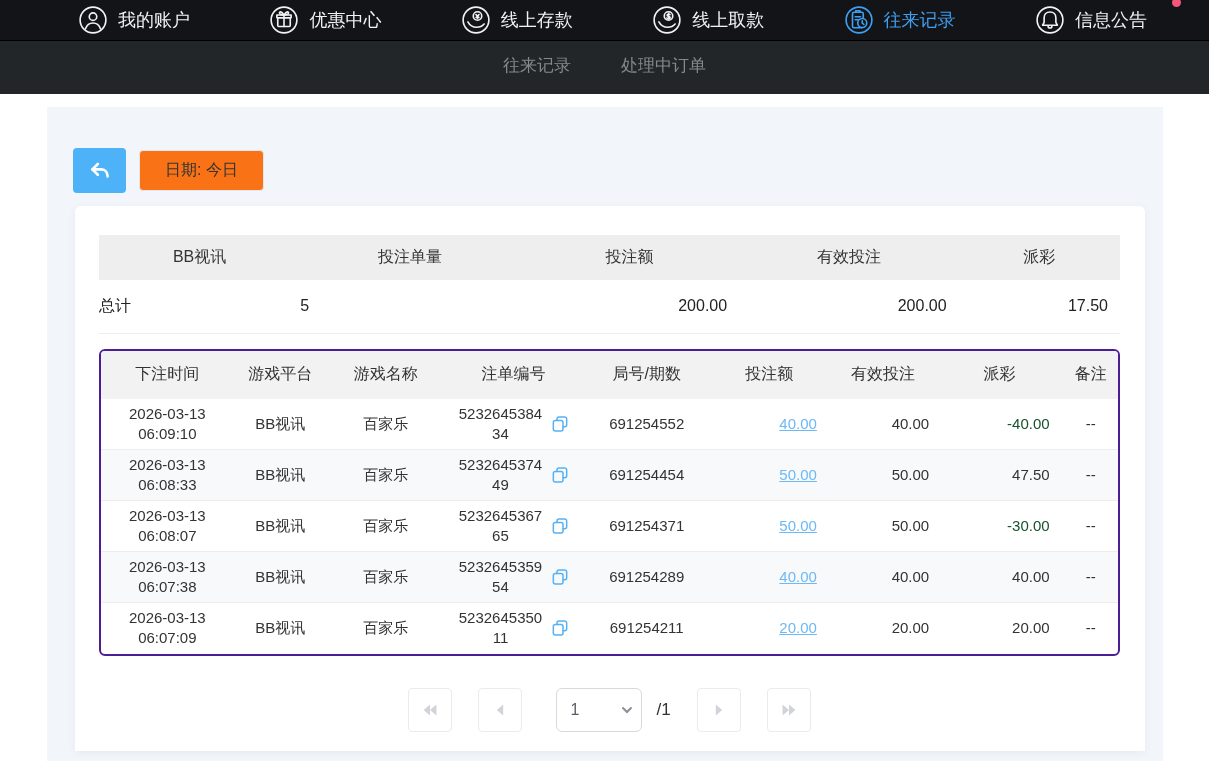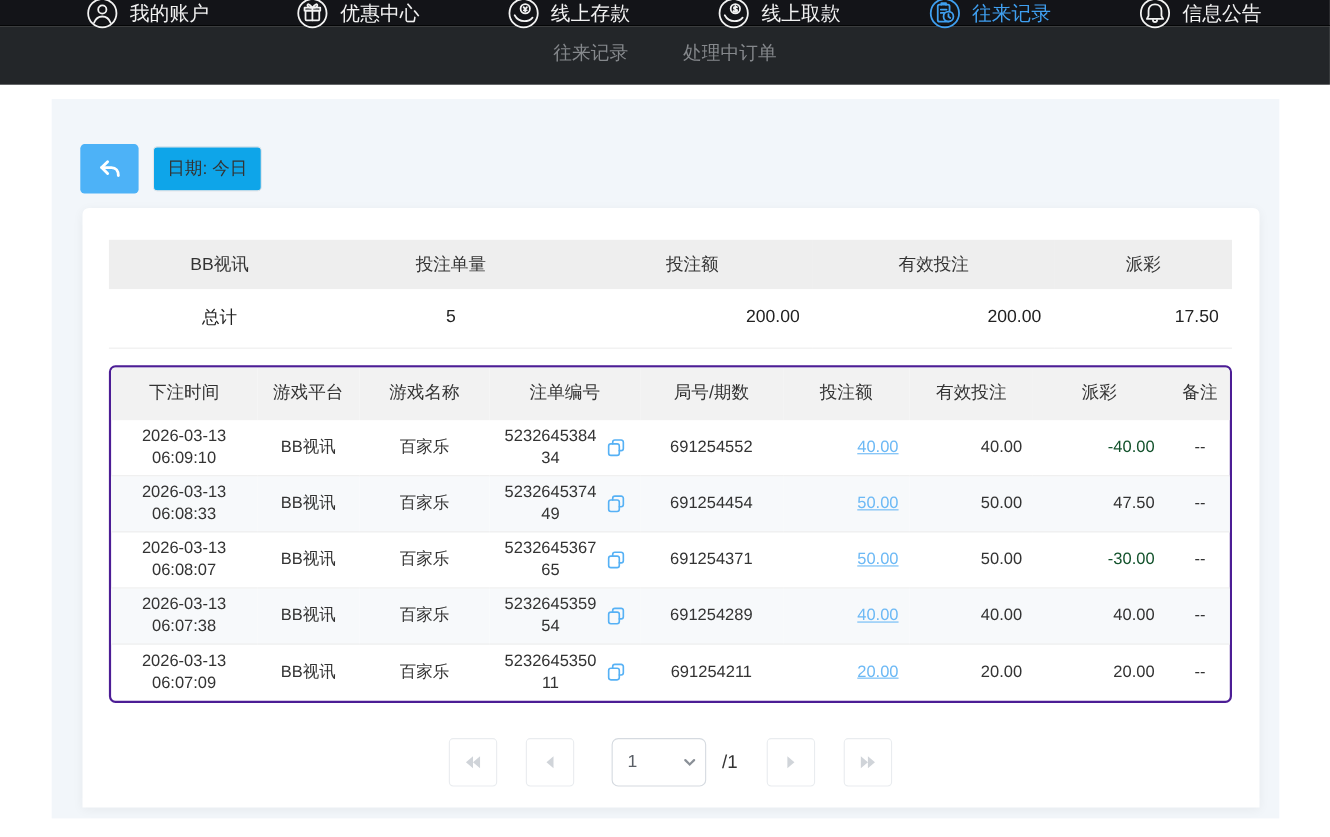--- a/index.html
+++ b/index.html
@@ -1,20 +1,20 @@
 <!DOCTYPE html>
 <html><head>
 <meta charset="utf-8">
 <style>
   * { margin:0; padding:0; box-sizing:border-box; }
   html,body { width:1209px; height:761px; overflow:hidden; background:#fff;
     font-family:"Liberation Sans","DejaVu Sans",sans-serif; color:#333; }
 
   
-  .topnav { height:24px; background:#131418; display:flex; align-items:center;
+  .topnav { height:41px; background:#131418; display:flex; align-items:center;
     justify-content:space-between; padding:0 62px 0 78px; border-bottom:1px solid #000; }
   .topnav-item { display:flex; align-items:center; gap:10px; color:#f2f2f2;
     font-size:18px; cursor:pointer; position:relative; white-space:nowrap; }
   .topnav-item.active { color:#3f9ff0; }
   .topnav-item svg { width:30px; height:30px; stroke:currentColor; fill:none;
     stroke-width:1.3; stroke-linecap:round; stroke-linejoin:round; }
   .nav-badge { position:absolute; right:-34px; top:-7px; width:9px; height:9px;
     border-radius:50%; background:#f5567a; }
 
   
@@ -24,35 +24,35 @@
     cursor:pointer; border-bottom:4px solid transparent; padding:0 2px; }
   .subtab.active { color:#fff; border-bottom-color:#3f9ff0; }
 
   
   .panel { margin:13px 46px 0 47px; background:#f2f6fa; height:654px; padding-top:41px; }
   .filter-row { display:flex; align-items:center; gap:13px; margin-left:26px; }
   .back-btn { width:53px; height:45px; background:#4db2f7; border:none; border-radius:4px;
     display:flex; align-items:center; justify-content:center; cursor:pointer; }
   .back-btn svg { width:26px; height:26px; stroke:#fff; fill:none; stroke-width:2.4;
     stroke-linecap:round; stroke-linejoin:round; }
-  .date-box { height:41px; background:#0ea5e9; border:1px solid #e3e6ea; border-radius:4px;
-    display:flex; align-items:center; padding:0 12px; font-size:16px; color:#333;
+  .date-box { height:41px; background:#f97316; border:1px solid #e3e6ea; border-radius:4px;
+    display:flex; align-items:center; padding:0 25px; font-size:16px; color:#333;
     cursor:pointer; }
 
   
   .card { margin:13px 18px 0 28px; background:#fff; border-radius:6px 6px 0 0;
     box-shadow:0 2px 10px rgba(0,0,0,.05); padding:29px 25px 0 24px; height:545px; }
 
   table { border-collapse:collapse; width:1021px; table-layout:fixed; }
 
   
   .sum-table thead th { background:#eee; height:45px; font-size:16px; font-weight:400;
     text-align:center; color:#333; }
   .sum-table tbody td { background:#fff; height:53px; font-size:16px; color:#222;
-    border-bottom:1px solid #ededed; text-align:center; }
+    border-bottom:1px solid #ededed; text-align:left; }
   .sum-table td.num { text-align:right; padding-right:12px; }
 
   
   .main-wrap { margin-top:15px; border:2px solid #4c1d95; border-radius:6px; overflow:hidden; }
   .main-table thead th { background:#f2f2f2; height:48px; font-size:16px; font-weight:400;
     text-align:center; color:#333; }
   .main-table tbody tr { height:51px; }
   .main-table tbody tr:nth-child(even) { background:#f7f9fb; }
   .main-table tbody tr + tr td { border-top:1px solid #ededed; }
   .main-table td { font-size:15px; color:#333; text-align:center; line-height:1.35; }

